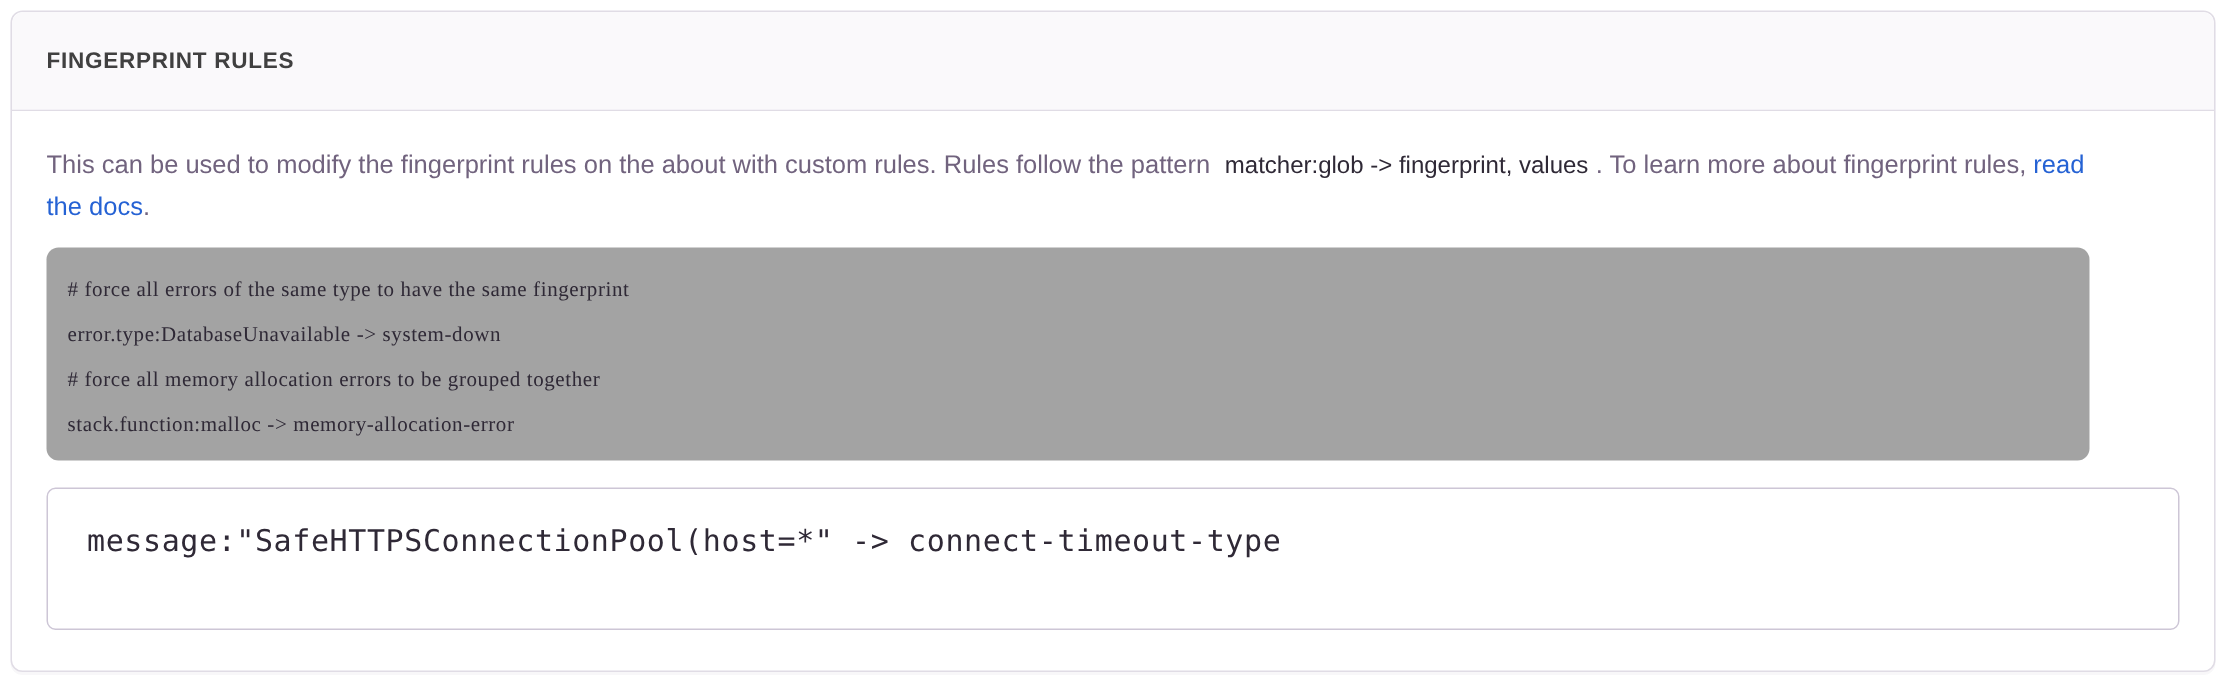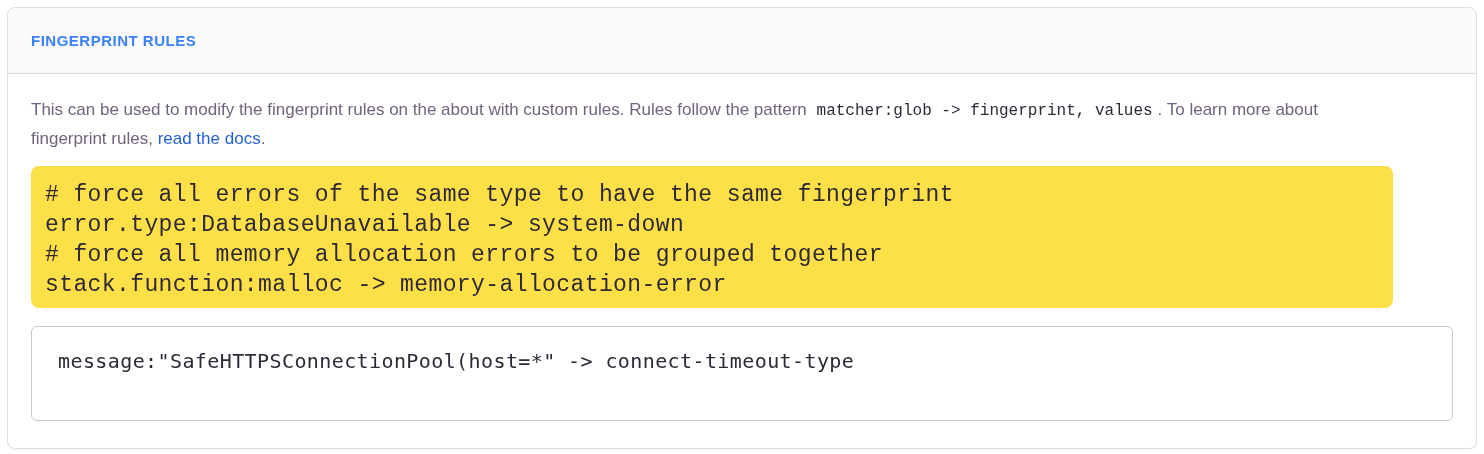--- a/index.html
+++ b/index.html
@@ -25,50 +25,50 @@
     padding: 0 23px;
     background: #faf9fb;
     border-bottom: 1px solid #e0dce5;
     border-radius: 8px 8px 0 0;
   }
   .panel-title {
     font-size: 15px;
     font-weight: 700;
     letter-spacing: 0.5px;
     text-transform: uppercase;
-    color: #3b82f6;
+    color: #404040;
   }
   .panel-body {
     padding: 22px 23px 27px 23px;
   }
   .description {
     margin: 0 60px 14px 0;
     font-size: 17px;
     line-height: 27px;
     color: #71637e;
   }
   .inline-code {
-    font-family: Liberation Mono, monospace;
+    font-family: Liberation Sans, sans-serif;
     font-size: 16px;
     color: #2f2936;
     padding: 0 5px;
   }
   .docs-link {
     color: #2562d4;
     text-decoration: none;
     cursor: pointer;
     margin-top: 20px;
   }
   .example-code {
     margin: 0 60px 18px 0;
-    background: #fde047;
+    background: #a3a3a3;
     border-radius: 8px;
     padding: 14px 14px 8px 14px;
-    font-family: Liberation Mono, monospace;
-    font-size: 23px;
+    font-family: Liberation Serif, serif;
+    font-size: 14px;
     line-height: 30px;
     letter-spacing: 0.4px;
     color: #2f2936;
     white-space: pre;
     overflow: hidden;
   }
   .rules-textarea {
     display: block;
     width: 100%;
     height: 95px;

